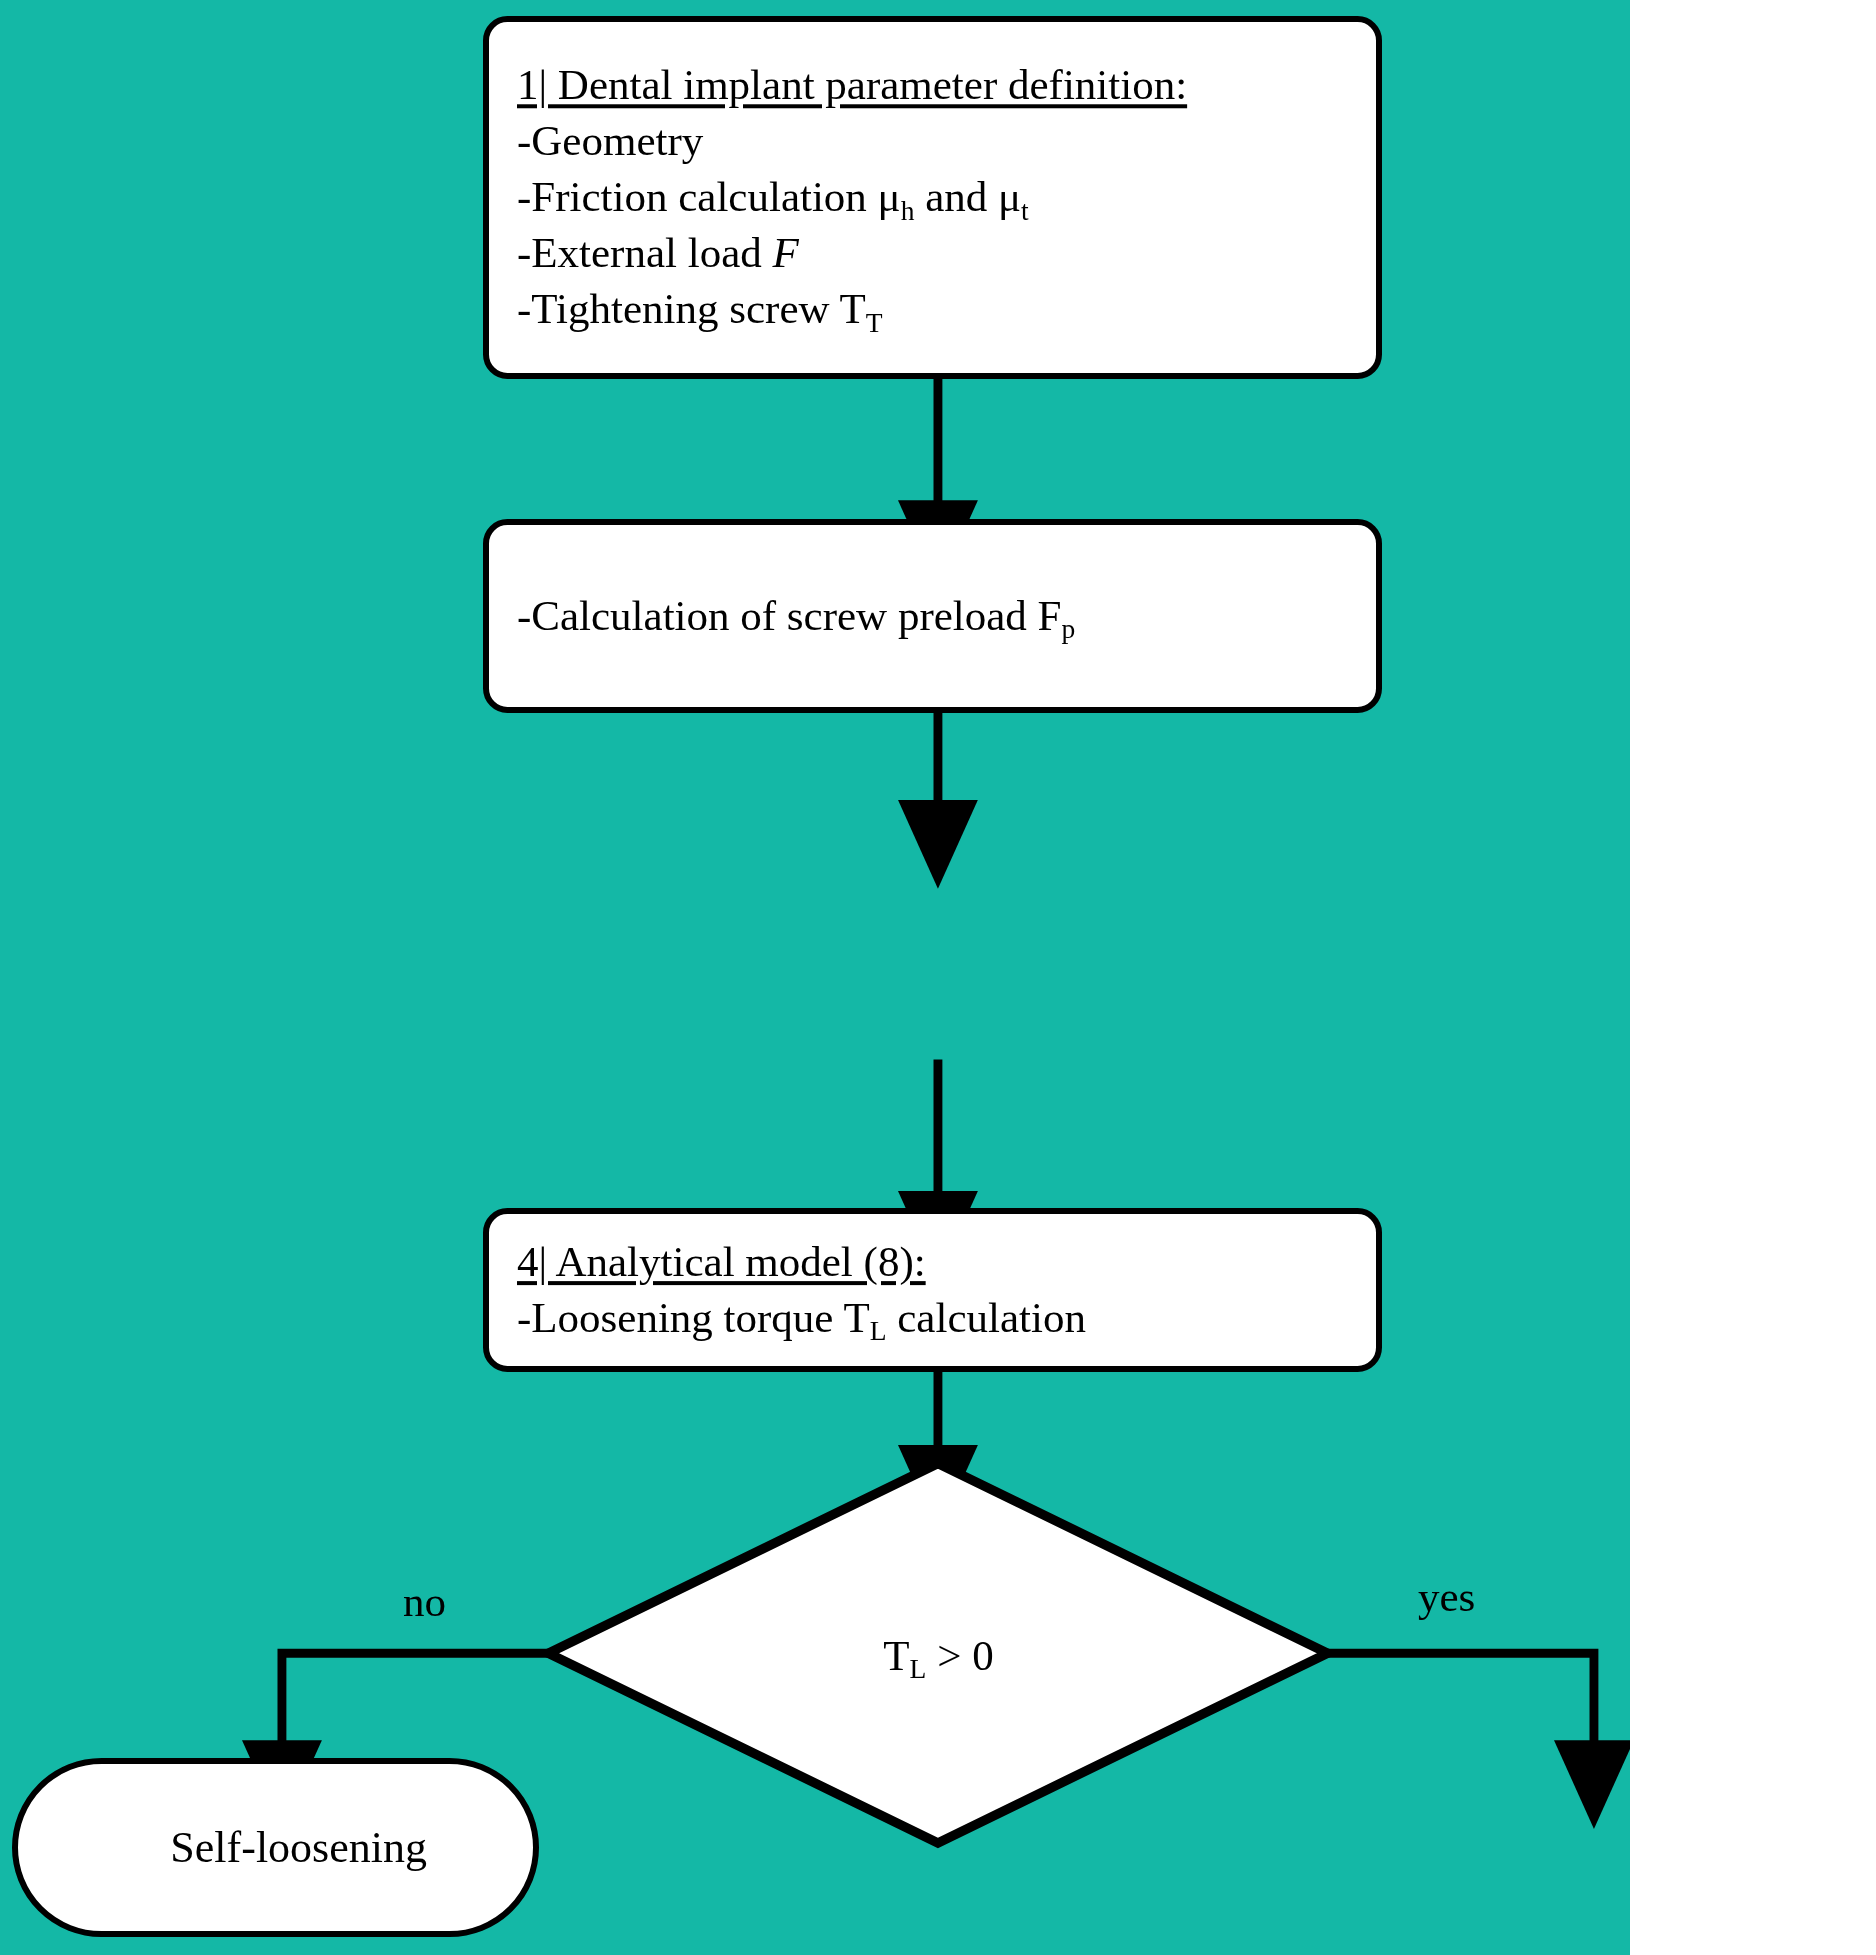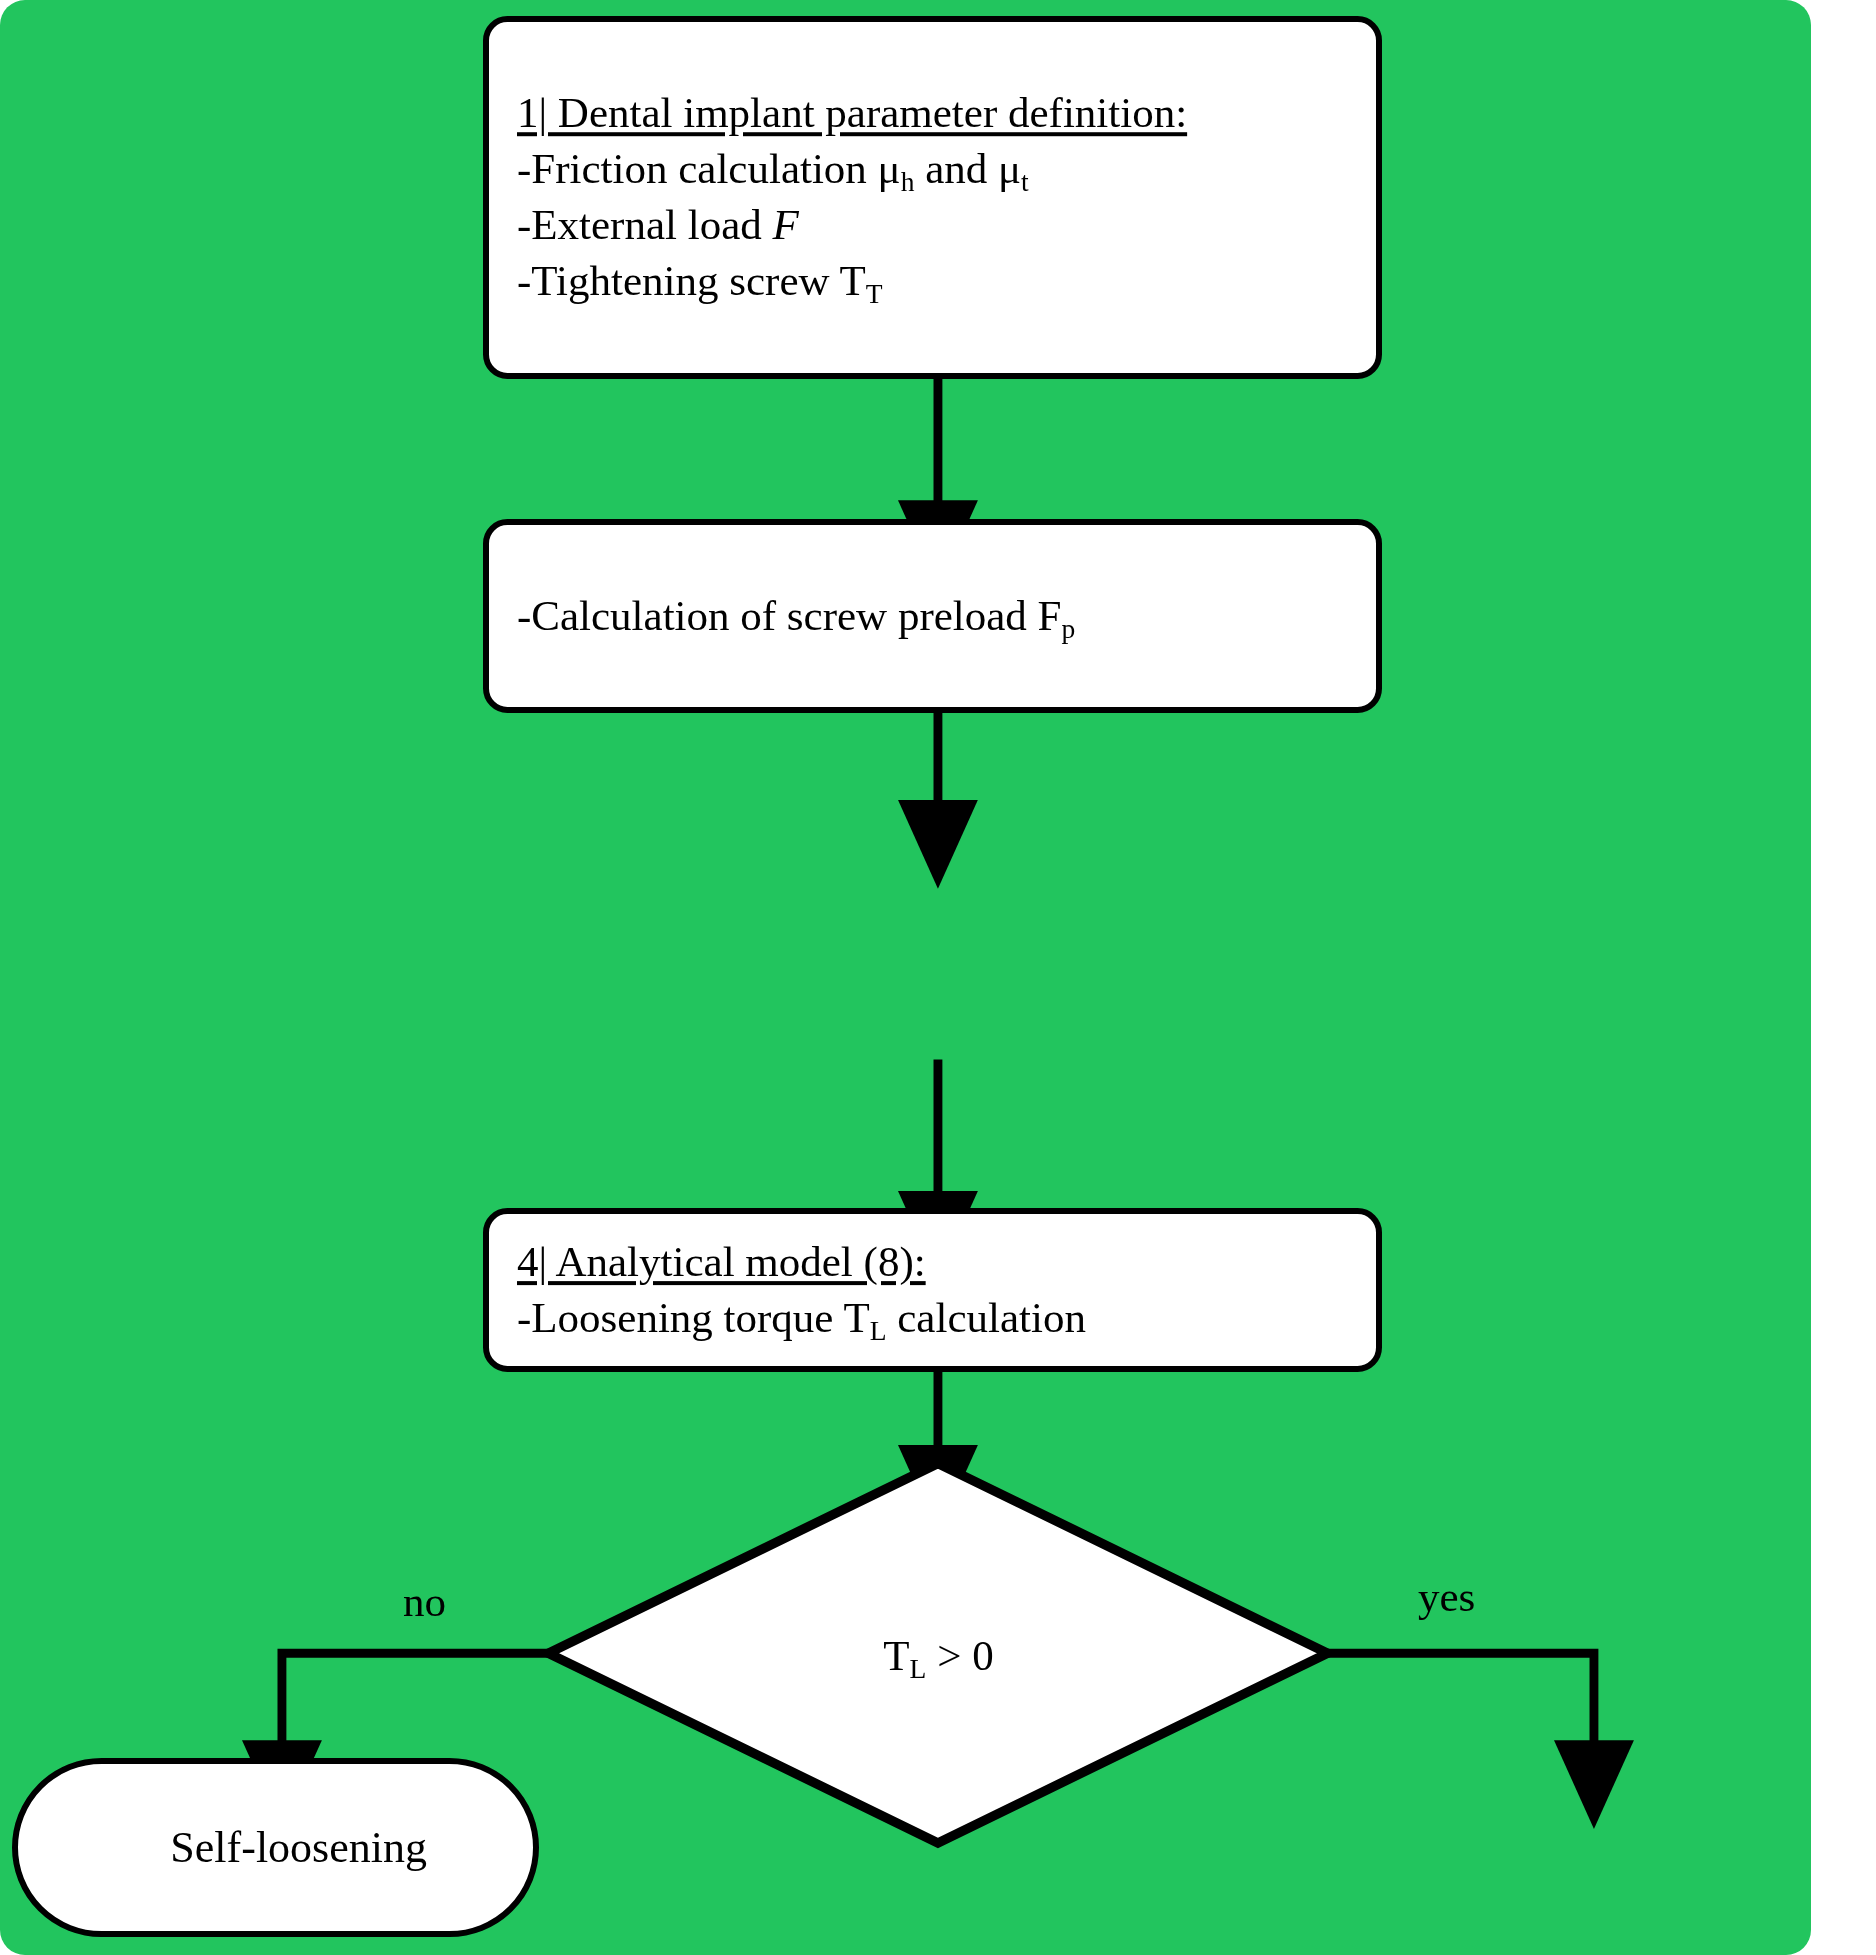--- a/index.html
+++ b/index.html
@@ -3,25 +3,24 @@
 <meta charset="utf-8">
 <title>Flowchart</title>
 <style>
   html,body{margin:0;padding:0;background:#ffffff;}
   body{
     font-family:"Liberation Serif","DejaVu Serif",serif;
     color:#000000;
   }
   #stage{
     position:relative;
-    width:1811px;
+    width:1630px;
     height:1955px;
-    background:#22c55e;
+    background:#14b8a6;
     overflow:hidden;
-    border-radius:25px;
   }
   svg.edges{
     position:absolute;
     left:0; top:0;
     width:1877px;
     height:1955px;
     pointer-events:none;
   }
   .node{
     position:absolute;
@@ -108,20 +107,21 @@
     <polygon points="1690,2638 2392,2980 1690,3322 988,2980" fill="#ffffff" stroke="#000000" stroke-width="17"></polygon>
 
     <path d="M 988 2980 L 508 2980 L 508 3140" fill="none" stroke="#000000" stroke-width="16" marker-end="url(#ah)"></path>
 
     <path d="M 2392 2980 L 2872 2980 L 2872 3140" fill="none" stroke="#000000" stroke-width="16" marker-end="url(#ah)"></path>
   </svg>
 
   <div class="node proc" style="left:483px; top:15.5px; width:899px; height:363px;">
     <div class="inner">
       <div class="ttl">1| Dental implant parameter definition:</div>
+      <div class="line">-Geometry</div>
       <div class="line"><span>-Friction calculation μ</span><sub>h</sub><span> and μ</span><sub>t</sub></div>
       <div class="line"><span>-External load </span><span class="it">F</span></div>
       <div class="line"><span>-Tightening screw T</span><sub>T</sub></div>
     </div>
   </div>
 
   <div class="node proc" style="left:483px; top:519px; width:899px; height:194px;">
     <div class="inner">
       <div class="line"><span>-Calculation of screw preload F</span><sub>p</sub></div>
     </div>

